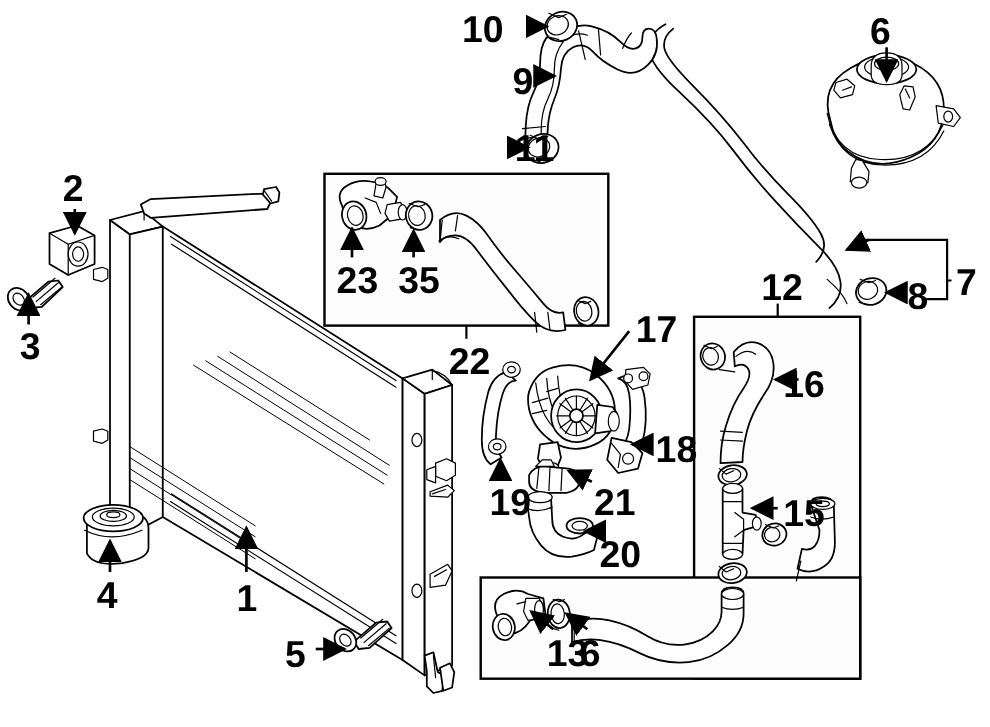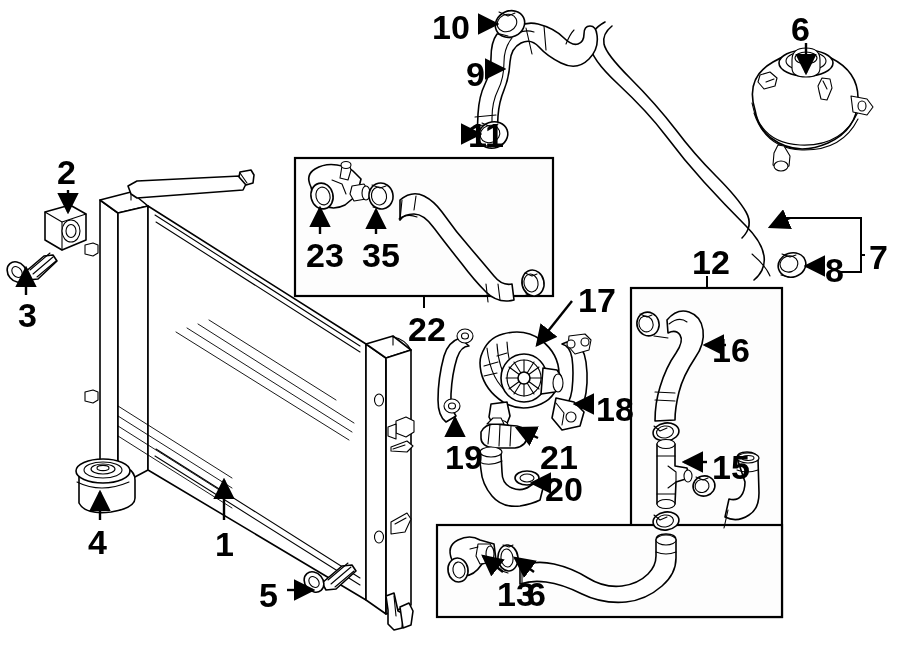--- a/index.html
+++ b/index.html
@@ -393,29 +393,29 @@
 
   <div class="num" style="left:215px;top:527px;">1</div>
   <div class="num" style="left:57px;top:155px;">2</div>
   <div class="num" style="left:18px;top:298px;">3</div>
   <div class="num" style="left:88px;top:525px;">4</div>
   <div class="num" style="left:259px;top:578px;">5</div>
   <div class="num" style="left:791px;top:12px;">6</div>
   <div class="num" style="left:869px;top:240px;">7</div>
   <div class="num" style="left:825px;top:253px;">8</div>
   <div class="num" style="left:466px;top:57px;">9</div>
-  <div class="num" style="left:432px;top:10px;">10</div>
+  <div class="num" style="left:420px;top:10px;">10</div>
   <div class="num" style="left:432px;top:118px;margin-left:36px;">11</div>
   <div class="num" style="left:692px;top:245px;">12</div>
   <div class="num" style="left:497px;top:577px;">13</div>
   <div class="num" style="left:527px;top:577px;">6</div>
   <div class="num" style="left:712px;top:450px;">15</div>
   <div class="num" style="left:712px;top:333px;">16</div>
   <div class="num" style="left:578px;top:283px;">17</div>
   <div class="num" style="left:445px;top:440px;">19</div>
   <div class="num" style="left:596px;top:392px;">18</div>
-  <div class="num" style="left:545px;top:472px;">20</div>
+  <div class="num" style="left:545px;top:487px;">20</div>
   <div class="num" style="left:540px;top:440px;">21</div>
   <div class="num" style="left:408px;top:312px;">22</div>
   <div class="num" style="left:306px;top:238px;">23</div>
   <div class="num" style="left:362px;top:238px;">35</div>
 
 </div>
 
 </body></html>

